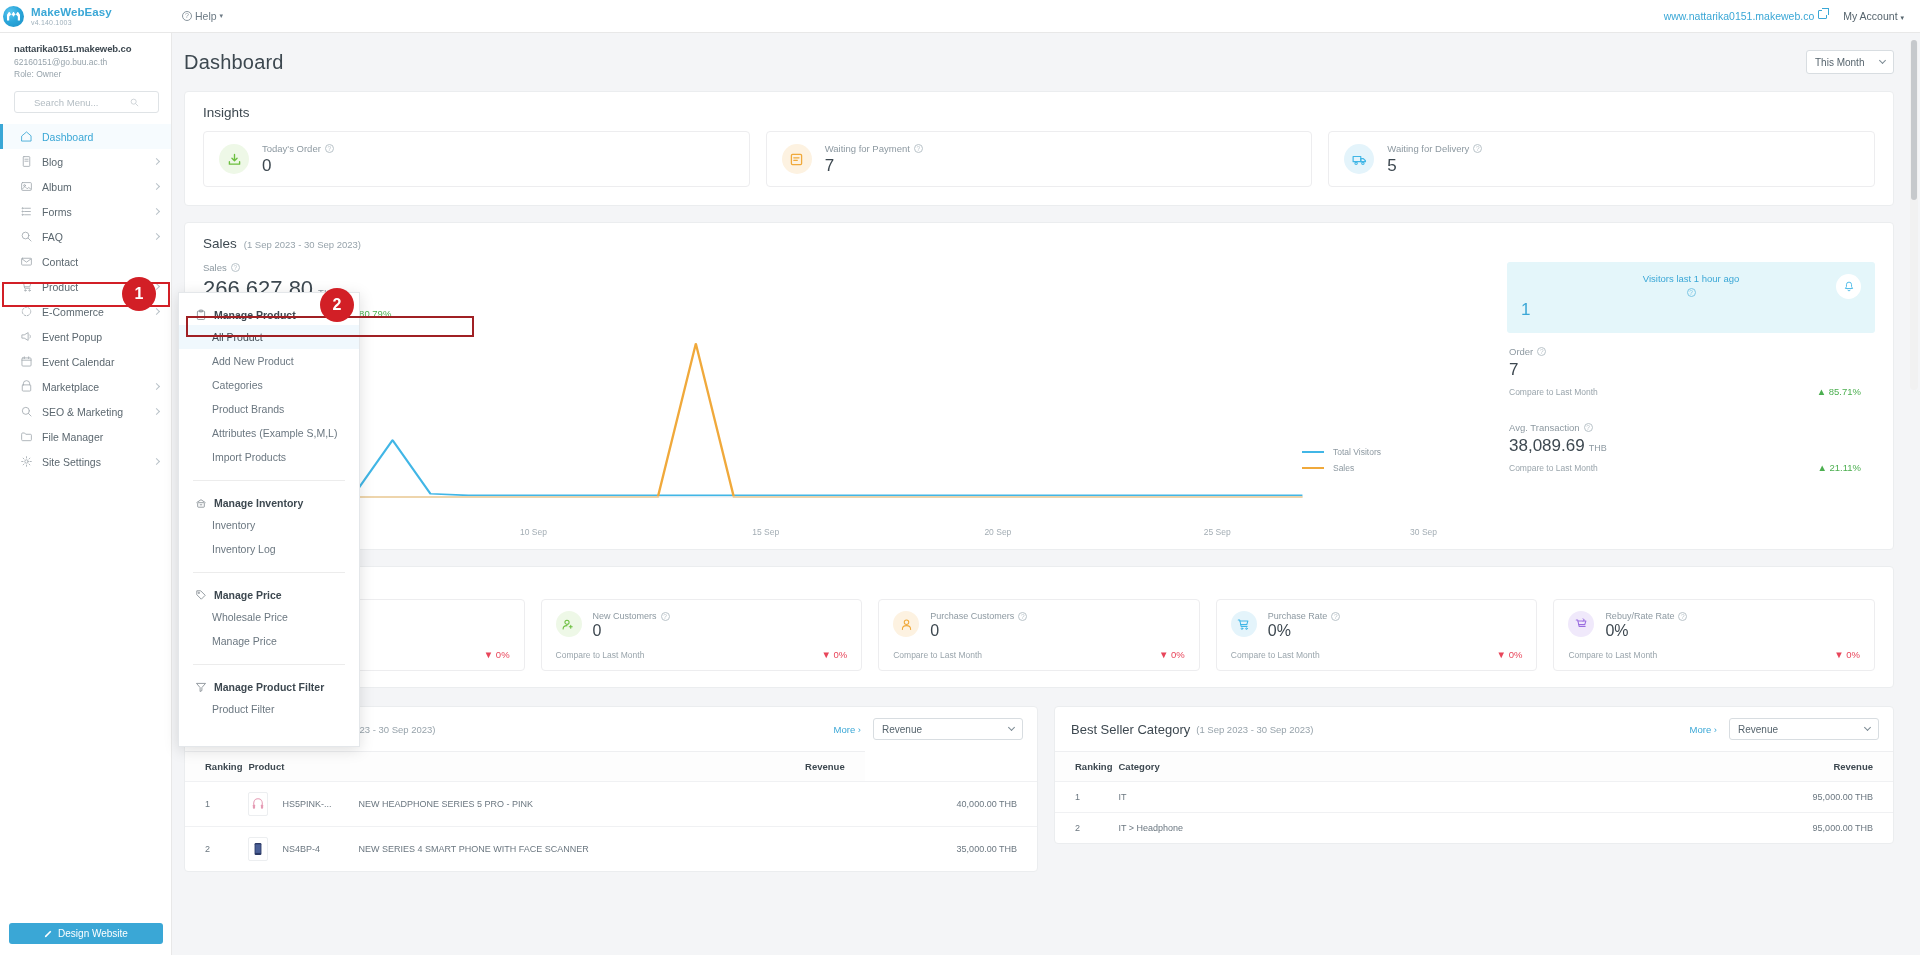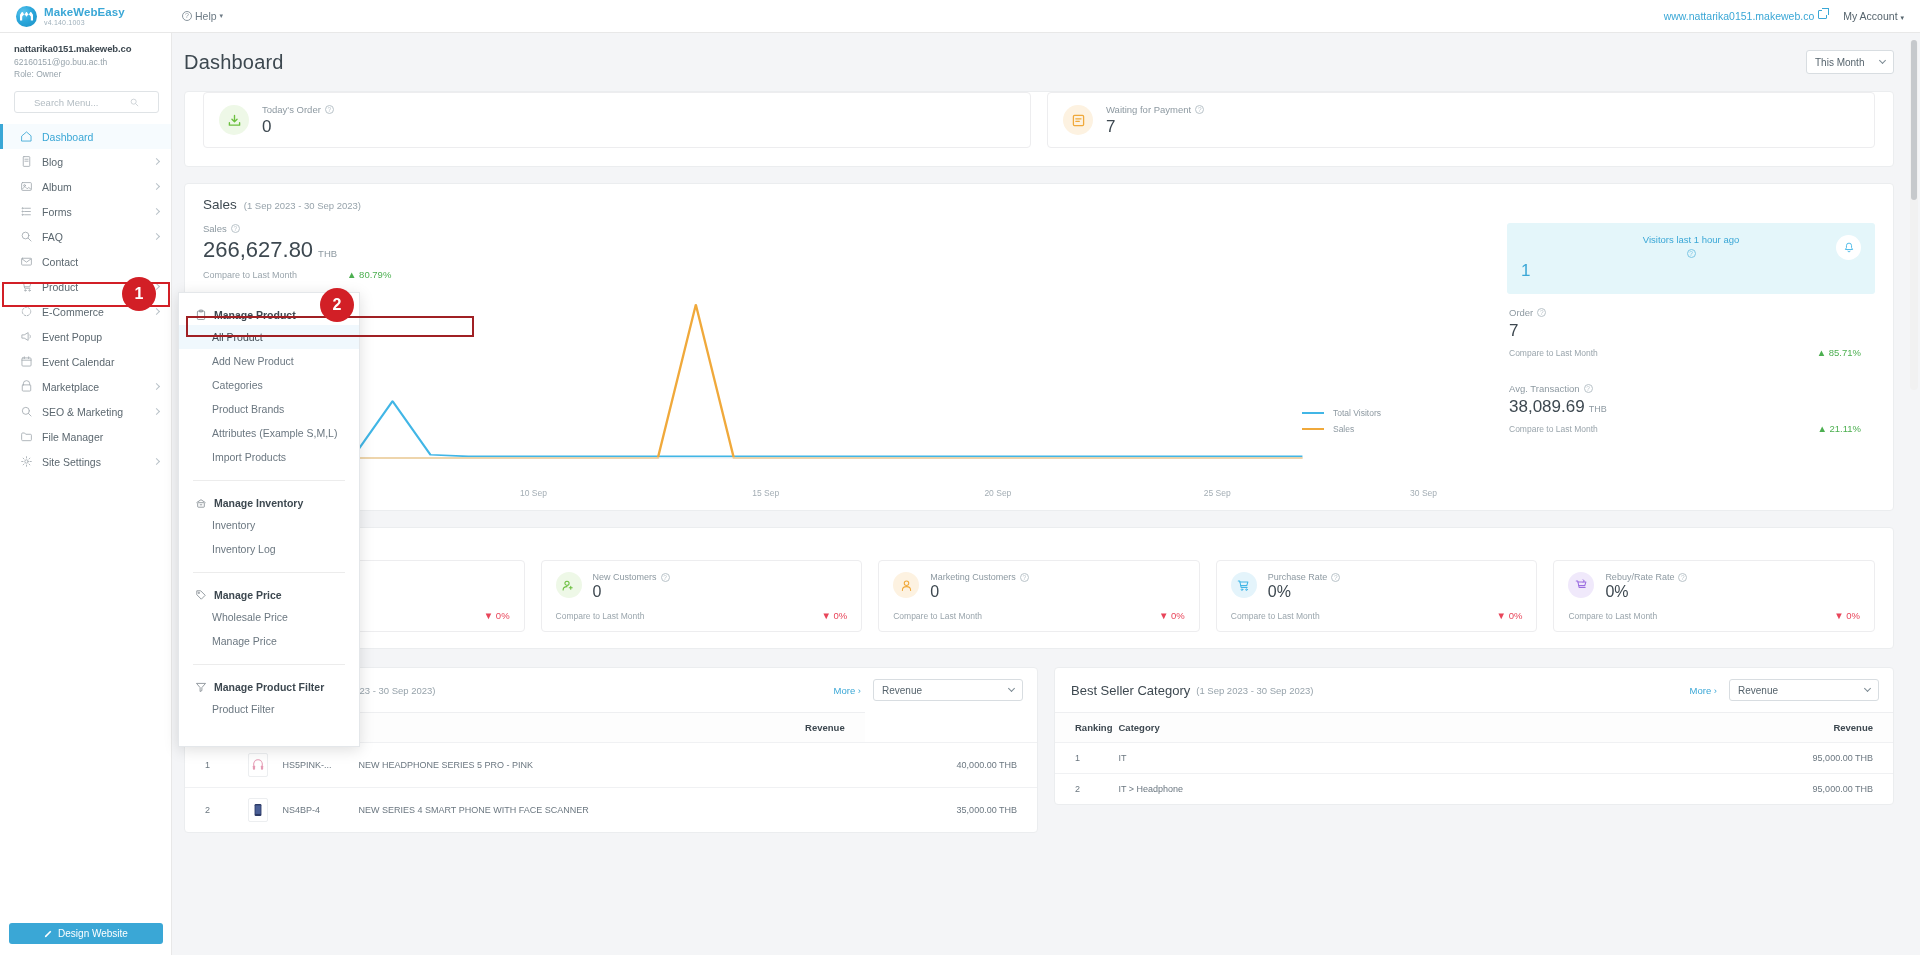--- a/index.html
+++ b/index.html
@@ -8,21 +8,21 @@
     font-family: "Liberation Sans", sans-serif;
     background: #f4f5f7; overflow: hidden;
     -webkit-font-smoothing: antialiased;
   }
   
   .topbar {
     position: absolute; top: 0; left: 0; width: 1920px; height: 33px;
     background: #ffffff; border-bottom: 1px solid #e8e8e8;
     display: flex; align-items: center; z-index: 60;
   }
-  .brand { display: flex; align-items: center; padding-left: 16px; width: 172px; }
+  .brand { display: flex; align-items: center; padding-left: 3px; width: 172px; }
   .brand-logo {
     width: 21px; height: 21px; border-radius: 50%;
     background: radial-gradient(circle at 35% 32%, #5ec6ef 0%, #2ba7db 45%, #1b8fc4 100%);
     position: relative; flex: 0 0 auto;
   }
   .brand-logo::after {
     content: ""; position: absolute; left: 4px; top: 6px; width: 13px; height: 9px;
     background: #fff;
     clip-path: polygon(0 100%,0 35%,17% 0,34% 35%,50% 0,66% 35%,83% 0,100% 35%,100% 100%,83% 100%,83% 55%,66% 28%,50% 58%,34% 28%,17% 55%,17% 100%);
   }
@@ -472,20 +472,23 @@
 <div class="main">
   <div class="page-head">
     <div class="page-title">Dashboard</div>
     <div class="period-select">
       <span>This Month</span>
       <span class="cv"></span>
     </div>
   </div>
 
   <div class="card">
+    <div class="card-hd">
+      <div class="card-title">Insights</div>
+    </div>
     <div class="insight-row" id="insight-row">
         <div class="ins-card">
           <div class="ins-ic" style="background:#eef8e7">
             <svg width="17" height="17" viewBox="0 0 20 20" fill="none" stroke="#6cbf3f" stroke-linecap="round" stroke-linejoin="round">
               <path d="M10 4v7M7 8.5l3 3 3-3" stroke-width="1.6"></path>
               <path d="M4 12.5v3h12v-3" stroke-width="1.6"></path>
             </svg>
           </div>
           <div>
             <div class="ins-lbl">
@@ -502,20 +505,37 @@
               <line x1="6.8" y1="8" x2="13" y2="8" stroke-width="1.4"></line>
               <line x1="6.8" y1="11" x2="11" y2="11" stroke-width="1.4"></line>
             </svg>
           </div>
           <div>
             <div class="ins-lbl">
               <span>Waiting for Payment</span>
               <span class="qm">?</span>
             </div>
             <div class="ins-val">7</div>
+          </div>
+        </div>
+        <div class="ins-card">
+          <div class="ins-ic" style="background:#e4f4fb">
+            <svg width="17" height="17" viewBox="0 0 20 20" fill="none" stroke="#41b6e6" stroke-linecap="round" stroke-linejoin="round">
+              <path d="M2.5 12.5h9V6.5h-9z" stroke-width="1.4"></path>
+              <path d="M11.5 9h3l2.5 2.5v1h-5.5z" stroke-width="1.4"></path>
+              <circle cx="6" cy="14.5" r="1.4" stroke-width="1.3"></circle>
+              <circle cx="14" cy="14.5" r="1.4" stroke-width="1.3"></circle>
+            </svg>
+          </div>
+          <div>
+            <div class="ins-lbl">
+              <span>Waiting for Delivery</span>
+              <span class="qm">?</span>
+            </div>
+            <div class="ins-val">5</div>
           </div>
         </div>
       </div>
   </div>
 
   <div class="card">
     <div class="card-hd">
       <div class="card-title">Sales</div>
       <div class="card-sub">(1 Sep 2023 - 30 Sep 2023)</div>
     </div>
@@ -650,21 +670,21 @@
         <div class="cust-card">
           <div class="cust-top">
             <div class="ins-ic" style="width:26px;height:26px;background:#fdf2e1">
               <svg width="15" height="15" viewBox="0 0 20 20" fill="none" stroke="#f0a93b" stroke-linecap="round" stroke-linejoin="round">
                 <circle cx="10" cy="7" r="3" stroke-width="1.4"></circle>
                 <path d="M4.5 16.5c0-3 2.5-5 5.5-5s5.5 2 5.5 5" stroke-width="1.4"></path>
               </svg>
             </div>
             <div>
               <div class="cust-lbl">
-                <span>Marketing Customers</span>
+                <span>Purchase Customers</span>
                 <span class="qm">?</span>
               </div>
               <div class="cust-val">0</div>
             </div>
           </div>
           <div class="cust-cmp">
             <span>Compare to Last Month</span>
             <span class="pct down">▼ 0%</span>
           </div>
         </div>

